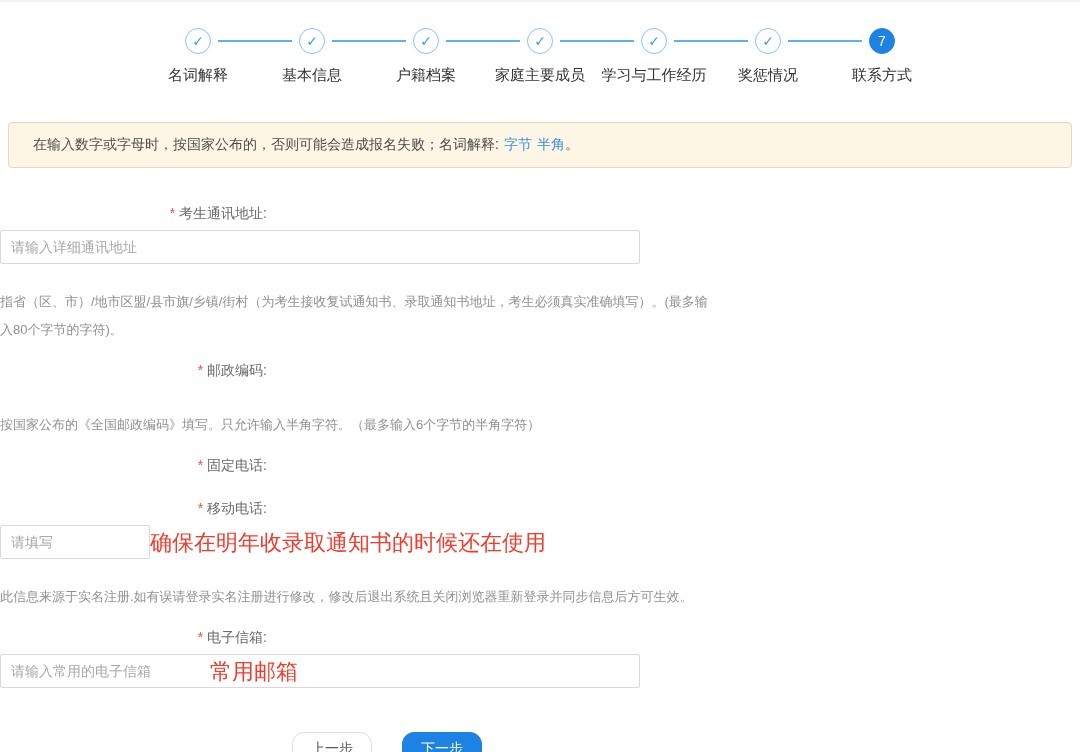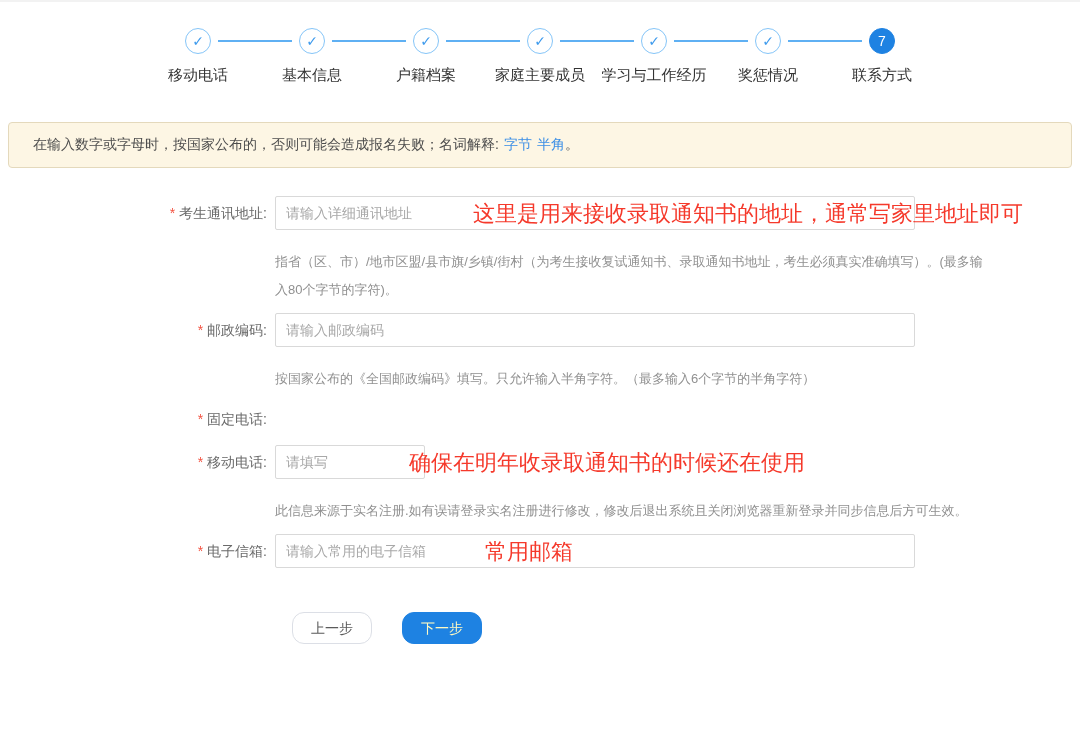--- a/index.html
+++ b/index.html
@@ -18,54 +18,54 @@
   .circle.current { background:#1e82e2; border-color:#1e82e2; color:#fff; }
   .step-label { margin-top:12px; font-size:15px; color:#333; white-space:nowrap; }
 
   
   .notice { margin:37px 8px 0; background:#fdf6e4; border:1px solid #e4d9bc; border-radius:4px;
             padding:13px 24px; font-size:14px; color:#4d4d4d; }
   .notice .lnk { color:#3a8ee6; text-decoration:none; margin-left:5px; cursor:pointer; }
 
   
   .form { margin-top:28px; }
-  .field { display:flex; margin-bottom:9px; }
+  .field { display:flex; margin-bottom:9px;flex-direction:column; }
   .field-label { width:275px; flex-shrink:0; text-align:right; padding-right:8px;
                  font-size:14px; color:#6a6a6a; line-height:34px; white-space:nowrap; }
   .star { color:#f35241; margin-right:4px; }
   .field-main { position:relative; }
   input.text { height:34px; border:1px solid #d9d9d9; border-radius:2px; padding:0 10px;
                font-size:14px; color:#333; font-family:inherit; outline:none; background:#fff; }
   input.text::placeholder { color:#a8a8a8; }
   .w-wide { width:640px; }
   .w-narrow { width:150px; }
   .annotation { position:absolute; top:0; line-height:36px; font-size:22px; color:#f5392b; white-space:nowrap; }
-  .ann-0 { left:198px; } .ann-2 { left:163px; } .ann-3 { left:134px; } .ann-4 { left:210px; }
-  .help { margin-top:18px; font-size:13px; color:#909090; line-height:28px; }
+  .ann-0 { left:198px; } .ann-2 { left:163px; } .ann-3 { left:150px; } .ann-4 { left:210px; }
+  .help { margin-top:24px; font-size:13px; color:#909090; line-height:28px; }
   .help div { white-space:nowrap; }
 
   
   .footer { margin:44px 0 20px 292px; display:flex; align-items:center; }
   .btn { height:32px; min-width:70px; padding:0 18px; font-size:14px; border-radius:12px;
          cursor:pointer; font-family:inherit; line-height:30px; }
   .btn-prev { background:#fff; border:1px solid #dcdfe6; color:#5a5a5a; }
   .btn-next { background:#1e82e2; border:1px solid #1e82e2; color:#fef9c3; margin-left:30px; }
 </style>
 </head>
 <body>
 
 <div class="page">
 
   <div class="stepper">
     <div class="step">
       <div class="connector"></div>
       <div class="circle">
           <span>✓</span>
         </div>
-      <div class="step-label">移动电话</div>
+      <div class="step-label">名词解释</div>
     </div>
     <div class="step">
       <div class="connector"></div>
       <div class="circle">
           <span>✓</span>
         </div>
       <div class="step-label">基本信息</div>
     </div>
     <div class="step">
       <div class="connector"></div>
@@ -106,32 +106,30 @@
   <div class="notice">
     <span>在输入数字或字母时，按国家公布的，否则可能会造成报名失败；名词解释:</span><a class="lnk">字节</a><a class="lnk">半角</a><span>。</span>
   </div>
 
   <div class="form">
 
     <div class="field">
       <div class="field-label"><span class="star">*</span><span>考生通讯地址:</span></div>
       <div class="field-main">
         <input class="text w-wide" type="text" placeholder="请输入详细通讯地址" style="">
-        <div class="annotation ann-0">这里是用来接收录取通知书的地址，通常写家里地址即可</div>
         <div class="help">
           <div>指省（区、市）/地市区盟/县市旗/乡镇/街村（为考生接收复试通知书、录取通知书地址，考生必须真实准确填写）。(最多输</div>
           <div>入80个字节的字符)。</div>
         </div>
       </div>
     </div>
 
     <div class="field">
       <div class="field-label"><span class="star">*</span><span>邮政编码:</span></div>
       <div class="field-main">
-        <input class="text w-wide" type="text" placeholder="请输入邮政编码" style="">
         <div class="help">
           <div>按国家公布的《全国邮政编码》填写。只允许输入半角字符。（最多输入6个字节的半角字符）</div>
         </div>
       </div>
     </div>
 
     <div class="field">
       <div class="field-label"><span class="star">*</span><span>固定电话:</span></div>
     </div>
 

